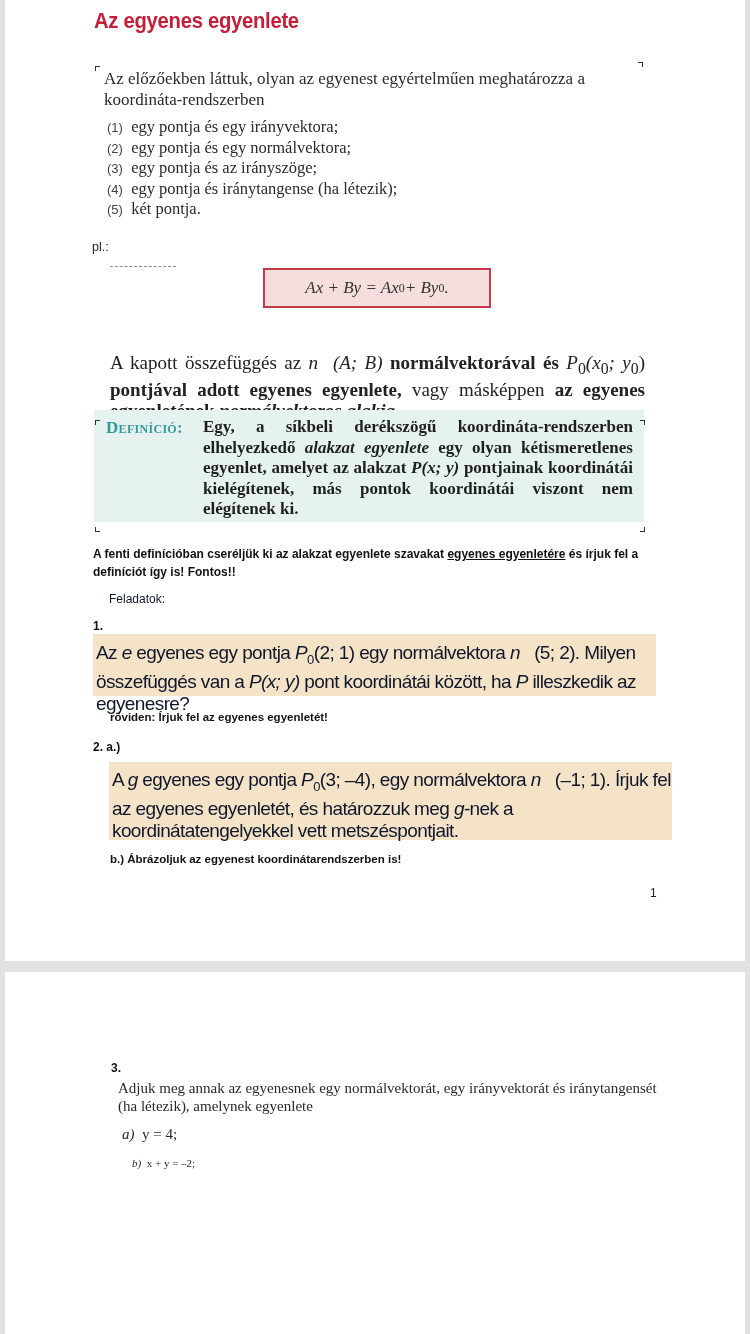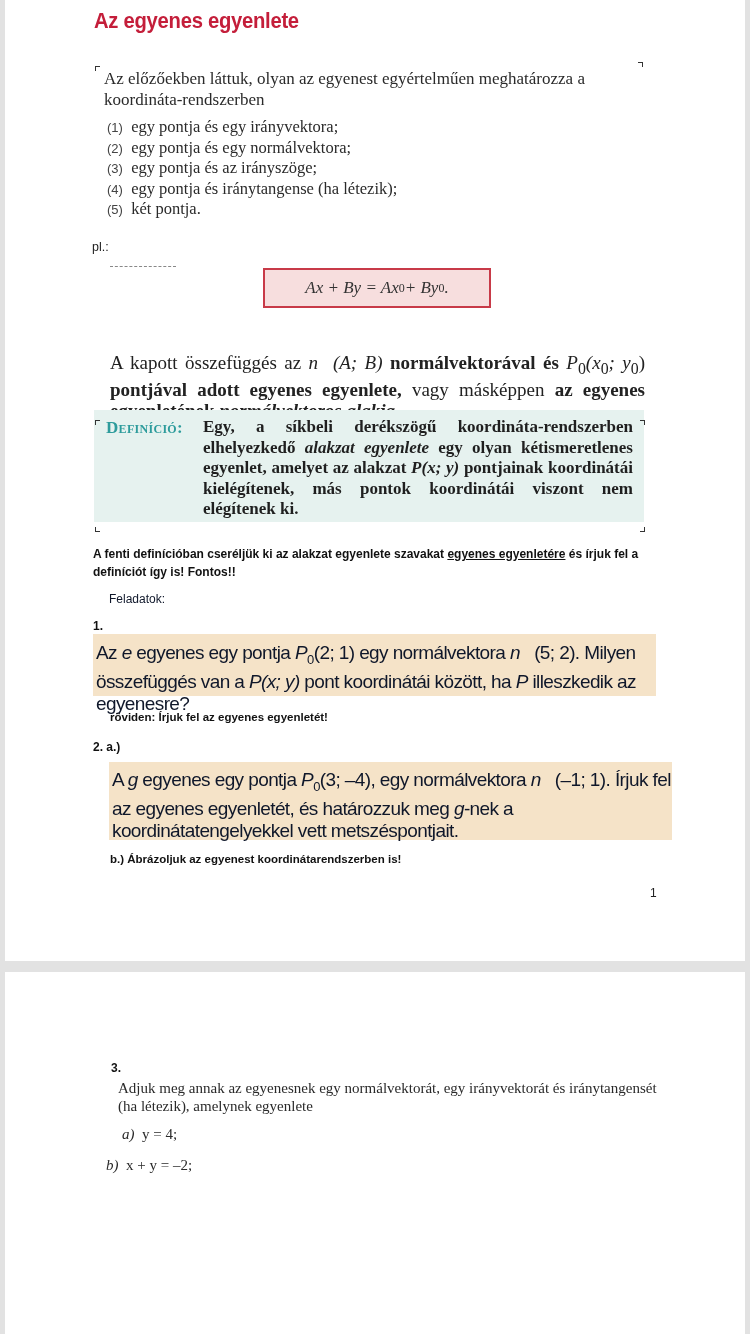--- a/index.html
+++ b/index.html
@@ -84,21 +84,21 @@
   .task1 { left: 93px; top: 634px; width: 563px; height: 62px; padding: 8px 0 0 3px; box-sizing: border-box; }
   .roviden { position: absolute; left: 110px; top: 711px; font-family: "Liberation Sans", sans-serif; font-size: 11.5px; font-weight: bold; color: #111; }
   .n2 { position: absolute; left: 93px; top: 740px; font-family: "Liberation Sans", sans-serif; font-size: 12px; font-weight: bold; color: #111; }
   .task2 { left: 93px; top: 762px; width: 563px; height: 78px; padding: 7px 0 0 3px; box-sizing: border-box; margin-left: 16px; }
   .part-b { position: absolute; left: 110px; top: 853px; font-family: "Liberation Sans", sans-serif; font-size: 11.5px; font-weight: bold; color: #111; }
   .pagenum { position: absolute; left: 650px; top: 886px; font-family: "Liberation Sans", sans-serif; font-size: 12px; color: #222; }
 
   .n3 { position: absolute; left: 111px; top: 1061px; font-family: "Liberation Sans", sans-serif; font-size: 12px; font-weight: bold; color: #111; }
   .task3 { position: absolute; left: 118px; top: 1079px; width: 560px; font-size: 15px; line-height: 18px; color: #2a2a2a; }
   .sub-a { position: absolute; left: 122px; top: 1126px; font-size: 15px; color: #2a2a2a; }
-  .sub-b { position: absolute; left: 106px; top: 1157px; font-size: 15px; color: #2a2a2a; }
+  .sub-b { position: absolute; left: 132px; top: 1157px; font-size: 11px; color: #2a2a2a; }
   .sub-a i, .sub-b i { font-style: italic; }
 </style>
 </head>
 <body>
 
 <div class="page page1"></div>
 <div class="page page2"></div>
 
 <div class="title">Az egyenes egyenlete</div>
 

